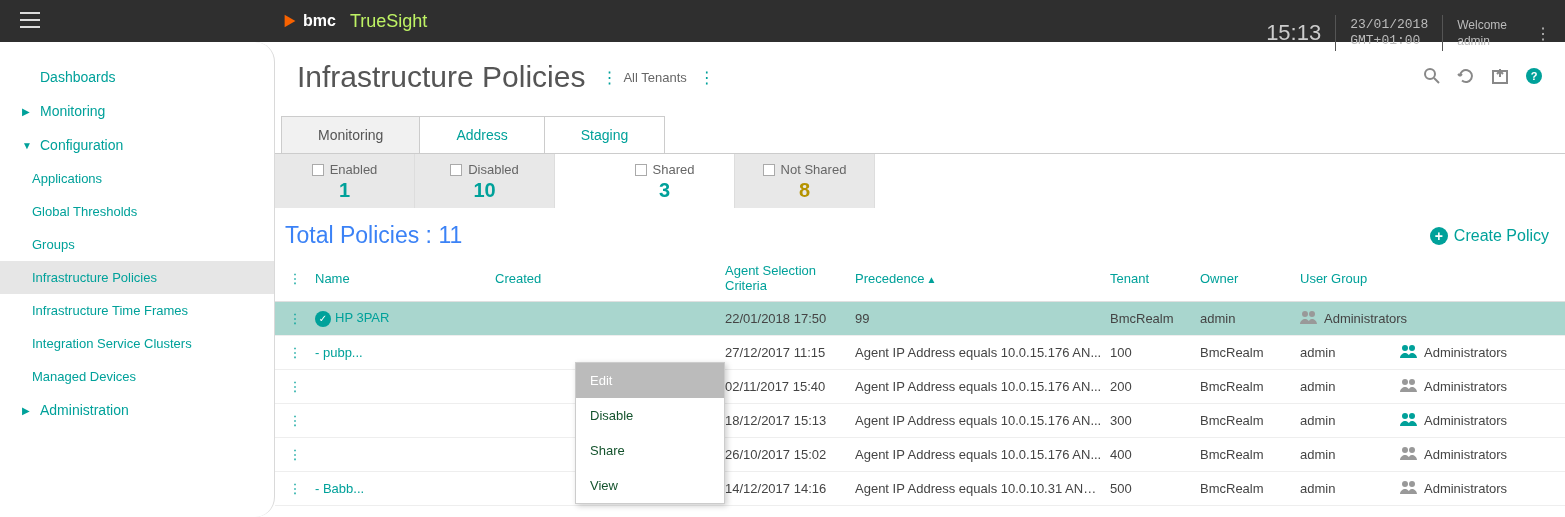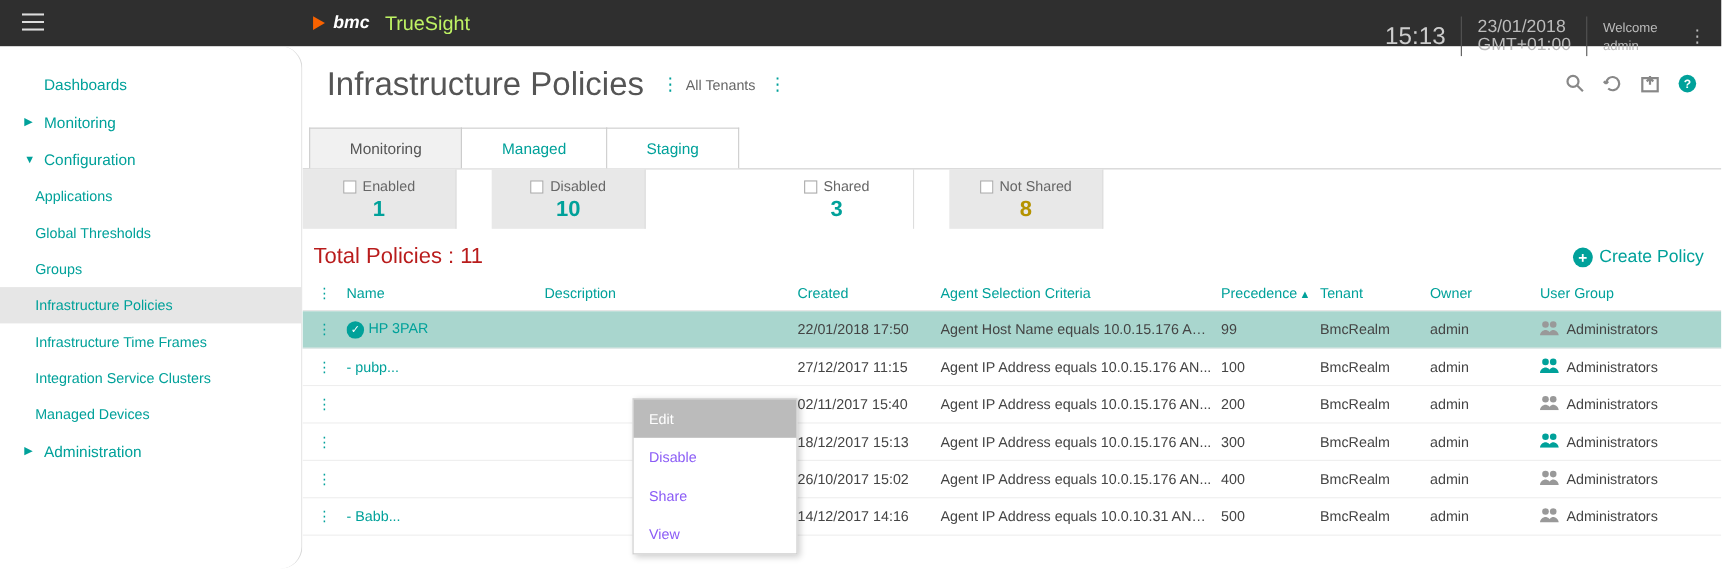--- a/index.html
+++ b/index.html
@@ -1,26 +1,26 @@
 <!DOCTYPE html>
 <html><head>
 <meta charset="utf-8">
 <style>
   * { box-sizing: border-box; margin: 0; padding: 0; }
   body { font-family: -apple-system, "Segoe UI", Arial, sans-serif; font-size: 13px; color: #333; background: #fff; overflow: hidden; width: 1565px; height: 517px; }
   .topbar { height: 42px; background: #2f2f2f; color: #aaa; display: flex; align-items: center; }
   .hamburger-zone { width: 275px; height: 42px; display: flex; align-items: center; padding-left: 20px; }
   .hamburger-icon { color: #ddd; cursor: pointer; }
   .brand { display: flex; align-items: center; gap: 14px; margin-left: 6px; }
-  .bmc-logo { color: #fff; font-weight: 600; font-size: 16px; display:flex; align-items:center; gap:4px;font-style:italic;}
+  .bmc-logo { color: #fff; font-weight: 600; font-size: 16px; display:flex; align-items:center; gap:4px;}
   .bmc-logo svg { width: 18px; height: 18px; }
   .product-name { color: #bef264; font-size: 18px; font-weight: 400; }
   .top-right { margin-left: auto; display: flex; align-items: center; height: 100%; margin-top: 24px; }
   .clock { color: #ccc; font-size: 22px; font-weight: 300; padding-right: 14px; }
-  .tz-block { border-left: 1px solid #555; padding: 2px 14px; color: #bbb; font-size: 16px; line-height: 16px; }
+  .tz-block { border-left: 1px solid #555; padding: 2px 14px; color: #bbb; font-size: 13px; line-height: 16px; font-family: Liberation Mono, monospace; }
   .welcome-block { border-left: 1px solid #555; padding: 2px 14px; color: #bbb; font-size: 12px; line-height: 16px; }
   .top-menu-dots { padding: 0 14px; color: #bbb; cursor: pointer; font-size: 16px; }
 
   .main { display: flex; height: calc(100% - 42px); }
   .sidebar { width: 275px; border-right: 1px solid #d9d9d9; padding: 18px 0; border-radius: 20px; }
   .nav-item { display:flex; align-items:center; padding: 9px 22px; color: #00a19a; cursor:pointer; font-size:14px;}
   .nav-item.child { padding-left: 32px; font-size:13px;}
   .nav-item.active { background:#e6e6e6; }
   .nav-caret { width:12px; display:inline-block; color:#00a19a; margin-right:6px; font-size:10px;}
 
@@ -29,50 +29,50 @@
   .page-title { font-size: 30px; font-weight: 300; color:#555; margin-right:10px;}
   .title-dots { color:#00a19a; font-size:16px; padding:0 6px; cursor:pointer;}
   .tenant-lbl { color:#666; font-size:13px; margin-right:6px;}
   .head-actions { margin-left:auto; display:flex; gap:16px; align-items:center; color:#888;}
   .head-actions span { cursor:pointer; }
 
   .tabs { display:flex; border-bottom:1px solid #ccc; margin: 18px 0 0 0; padding-left:6px;}
   .tab { border:1px solid #ccc; border-bottom:none; padding:10px 36px; color:#00a19a; background:#fff; cursor:pointer; margin-right:-1px; font-size:14px;}
   .tab.active { background:#f1f1f1; color:#555; }
 
-  .stat-row { display:flex; padding:0;gap:32px; }
+  .stat-row { display:flex; padding:0; }
   .stat-box { width:140px; text-align:center; padding:8px 0 6px 0; border-right:1px solid #ddd;}
   .stat-box.sel { background:#e8e8e8; }
   .stat-box.gap { width:40px; border:none; background:transparent;}
   .stat-lbl { color:#666; font-size:13px; display:flex; align-items:center; justify-content:center; gap:6px;}
   .stat-check { width:12px; height:12px; border:1px solid #aaa; display:inline-block; background:#fff;}
   .stat-val { font-size:20px; font-weight:600; margin-top:2px;}
   .stat-val.green { color:#00a19a;}
   .stat-val.yellow { color:#b59300;}
 
   .subhead { display:flex; align-items:center; padding: 14px 10px 6px 10px;}
-  .total-lbl { font-size:20px; color:#b91c1c;}
+  .total-lbl { font-size:23px; color:#3b82f6;}
   .create-btn { margin-left:auto; color:#00a19a; font-size:16px; font-weight:500; display:flex; align-items:center; gap:6px; cursor:pointer; padding-right:6px;}
   .create-btn .plus { width:18px; height:18px; border-radius:50%; background:#00a19a; color:#fff; display:flex; align-items:center; justify-content:center; font-size:14px; font-weight:bold;}
 
   .grid { width:100%; }
   .grid-head, .grid-row { display:grid; grid-template-columns: 40px 180px 230px 130px 255px 90px 100px 100px 1fr; align-items:center; padding: 8px 0; }
   .grid-head { color:#00a19a; border-bottom:1px solid #e0e0e0; cursor:pointer; font-size:13px;}
   .grid-head .prec-sort { font-size:10px; margin-left:2px;}
   .grid-row { border-bottom:1px solid #eee; font-size:13px; color:#444;}
   .grid-row.sel { background:#a9d6ce; }
   .grid-row .link { color:#00a19a; cursor:pointer; overflow:hidden; text-overflow:ellipsis; white-space:nowrap;}
   .row-dots { color:#00a19a; text-align:center; cursor:pointer;}
   .status-ico { width:16px; height:16px; border-radius:50%; background:#00a19a; display:inline-flex; align-items:center; justify-content:center; color:#fff; font-size:10px; margin-right:4px; flex-shrink:0;}
   .usergrp { display:flex; align-items:center; gap:6px;}
   .ug-icon { color:#999; }
   .ug-icon.shared { color:#00a19a; }
 
   .ctx-menu { position:absolute; left:300px; top:320px; width:150px; background:#fff; border:1px solid #ccc; box-shadow:2px 2px 6px rgba(0,0,0,.2); z-index:50;}
-  .ctx-item { padding:10px 14px; color:#8b5cf6; cursor:pointer; font-size:13px;}
+  .ctx-item { padding:10px 14px; color:#14532d; cursor:pointer; font-size:13px;}
   .ctx-item.hover { background:#bbb; color:#fff;}
 
   .cell-trunc { overflow:hidden; text-overflow:ellipsis; white-space:nowrap; padding-right:8px;}
 </style>
 </head>
 <body>
 
 <div class="topbar">
   <div class="hamburger-zone">
     <span class="hamburger-icon">
@@ -165,21 +165,21 @@
             </svg></span>
         <span><svg width="18" height="18" viewBox="0 0 18 18">
               <circle cx="9" cy="9" r="8" fill="#00a19a"></circle>
               <text x="9" y="13" text-anchor="middle" fill="#fff" font-size="11" font-weight="bold">?</text>
             </svg></span>
       </div>
     </div>
 
     <div class="tabs">
       <div class="tab active"><span>Monitoring</span></div>
-      <div class="tab"><span>Managed</span></div>
+      <div class="tab"><span>Address</span></div>
       <div class="tab"><span>Staging</span></div>
     </div>
 
     <div class="stat-row">
       <div class="stat-box sel">
         <div class="stat-lbl">
             <span class="stat-check"></span>
             <span>Enabled</span>
           </div>
         <div class="stat-val green">1</div>
@@ -213,35 +213,33 @@
       <div class="create-btn">
         <span class="plus">+</span>
         <span>Create Policy</span>
       </div>
     </div>
 
     <div class="grid">
       <div class="grid-head">
         <span class="row-dots">⋮</span>
         <span>Name</span>
-        <span>Description</span>
         <span>Created</span>
         <span>Agent Selection Criteria</span>
         <span><span>Precedence</span><span class="prec-sort">▲</span></span>
         <span>Tenant</span>
         <span>Owner</span>
         <span>User Group</span>
       </div>
       <div id="rows-host">
           <div class="grid-row sel">
             <span class="row-dots">⋮</span>
             <span class="link cell-trunc"><span class="status-ico">✓</span>HP 3PAR</span>
             <span class="cell-trunc"></span>
             <span>22/01/2018 17:50</span>
-            <span class="cell-trunc">Agent Host Name equals 10.0.15.176 AN...</span>
             <span>99</span>
             <span>BmcRealm</span>
             <span>admin</span>
             <span class="usergrp">
               <span class="ug-icon "><svg width="18" height="14" viewBox="0 0 18 14">
                   <circle cx="5" cy="4" r="3" fill="currentColor"></circle>
                   <circle cx="12" cy="4" r="3" fill="currentColor"></circle>
                   <path d="M0 14c0-3 3-5 5-5s5 2 5 5M8 14c0-3 2-5 4-5s5 2 5 5" fill="currentColor"></path>
                 </svg></span>
               <span>Administrators</span>

